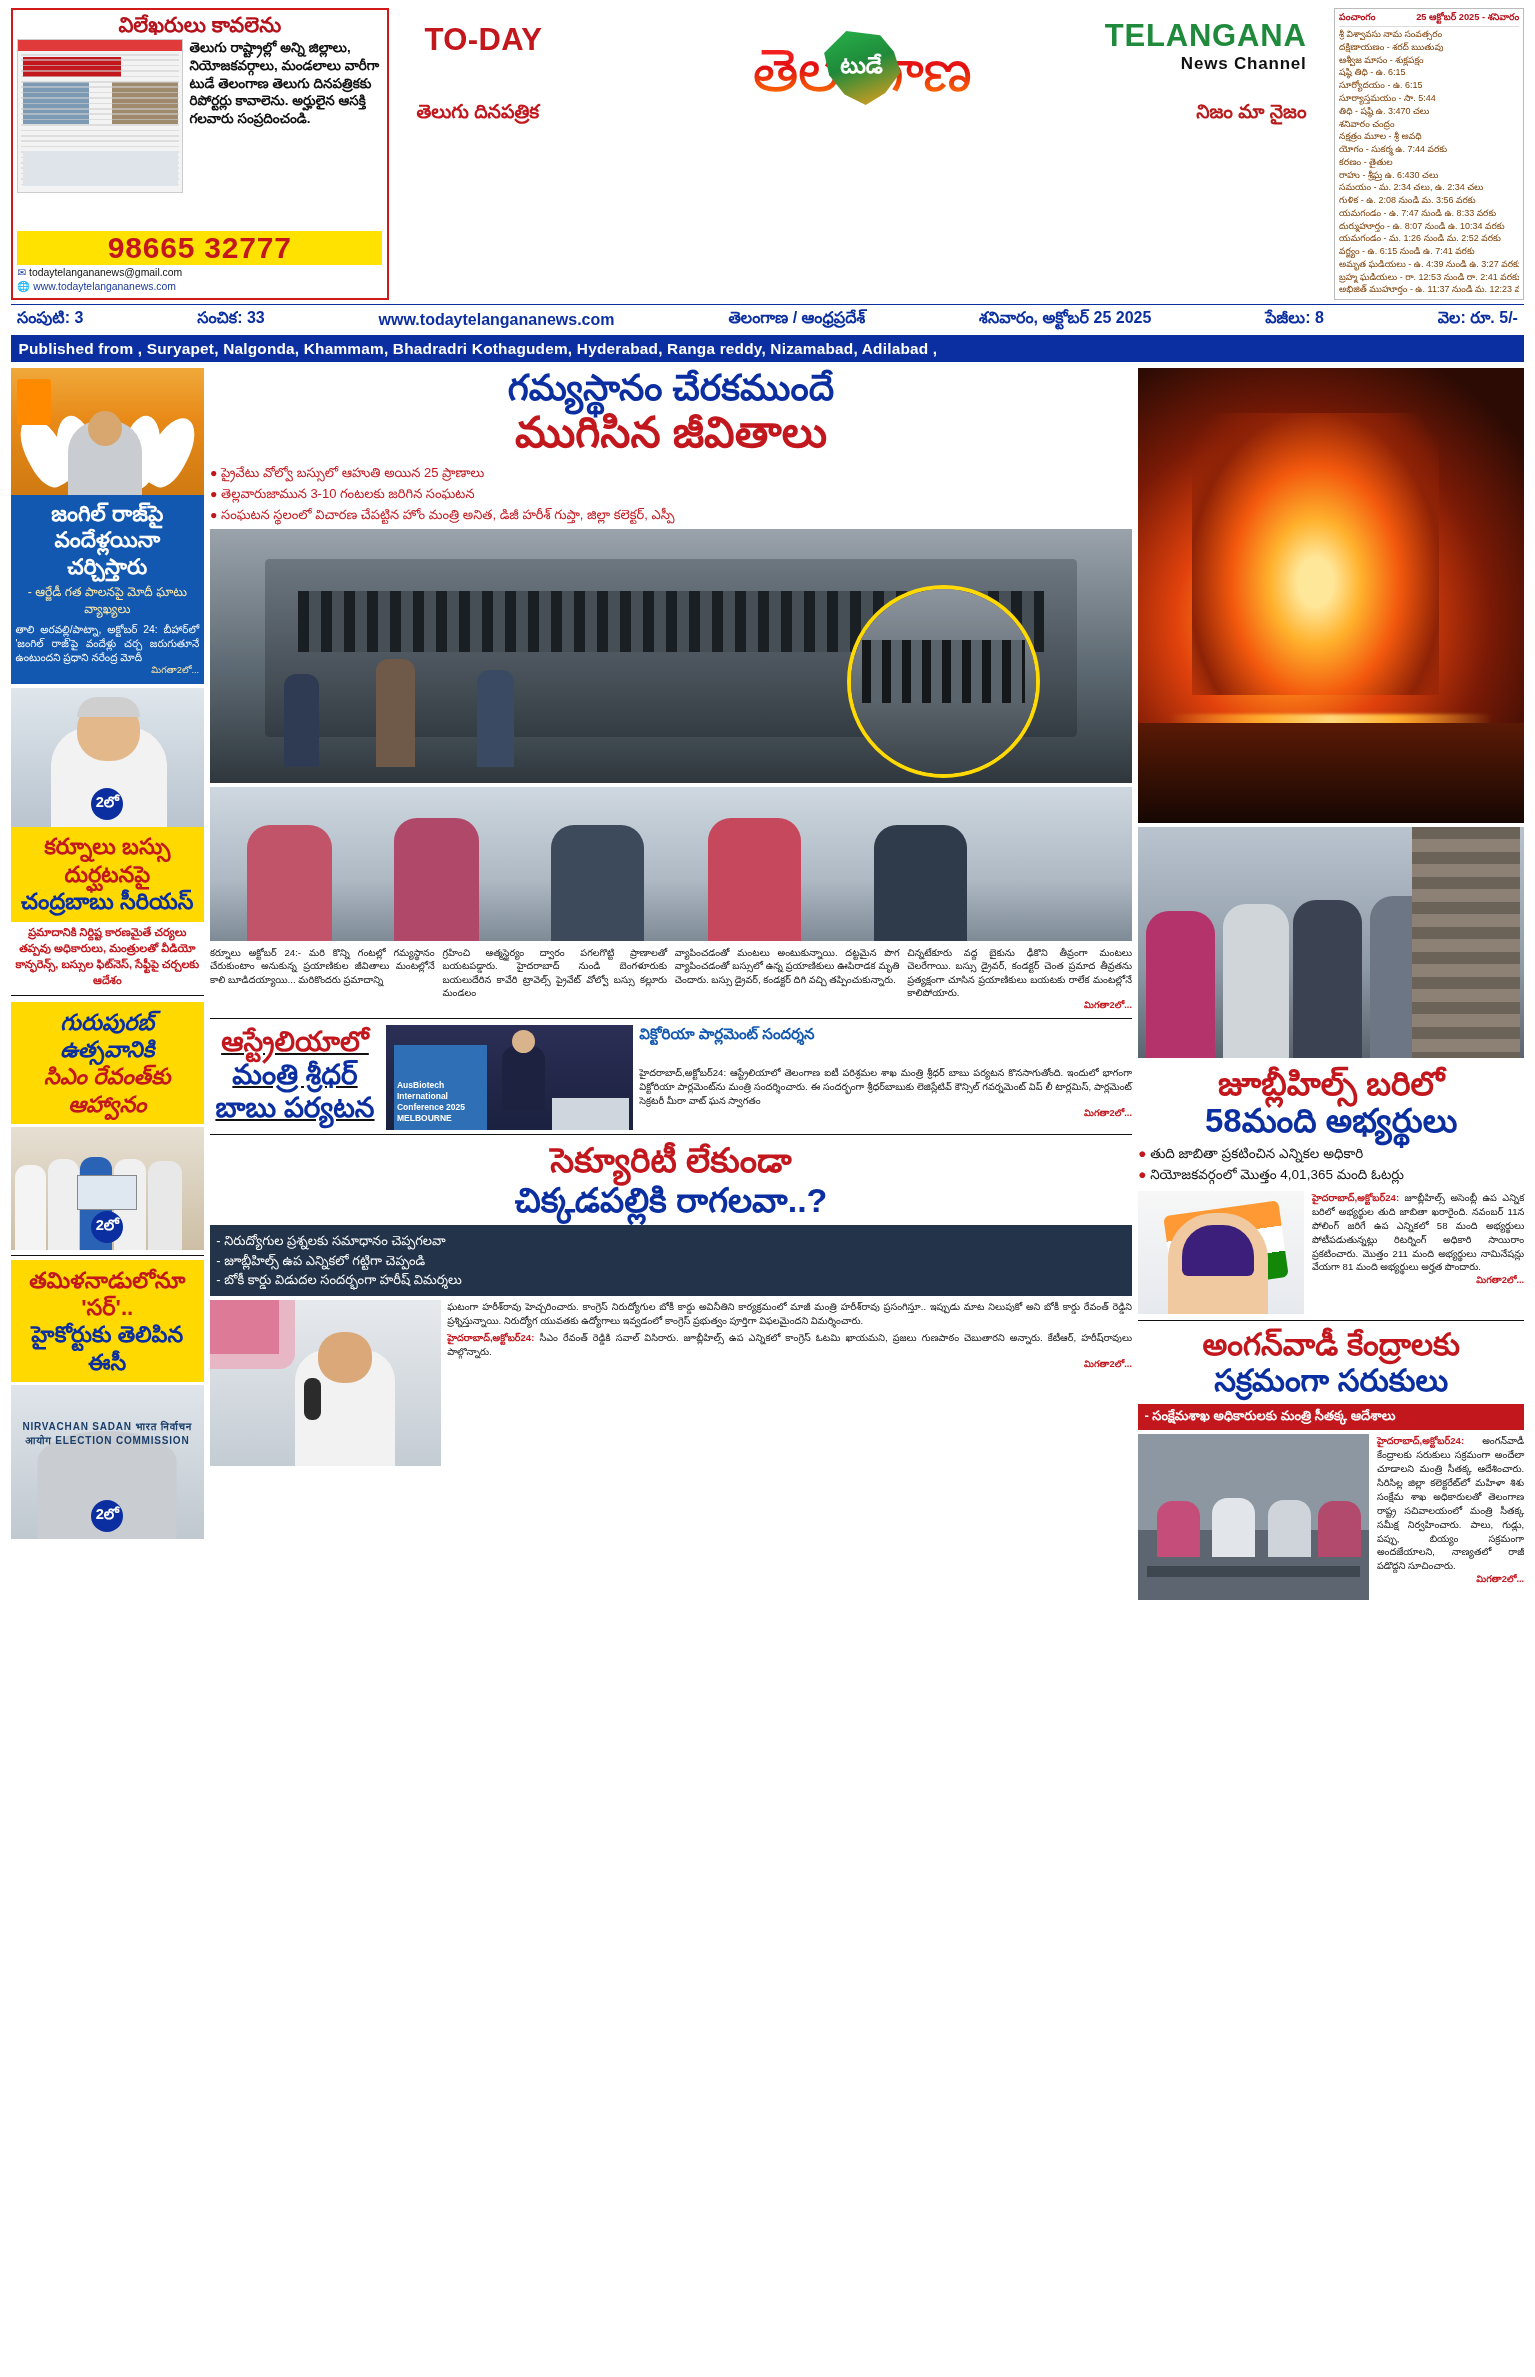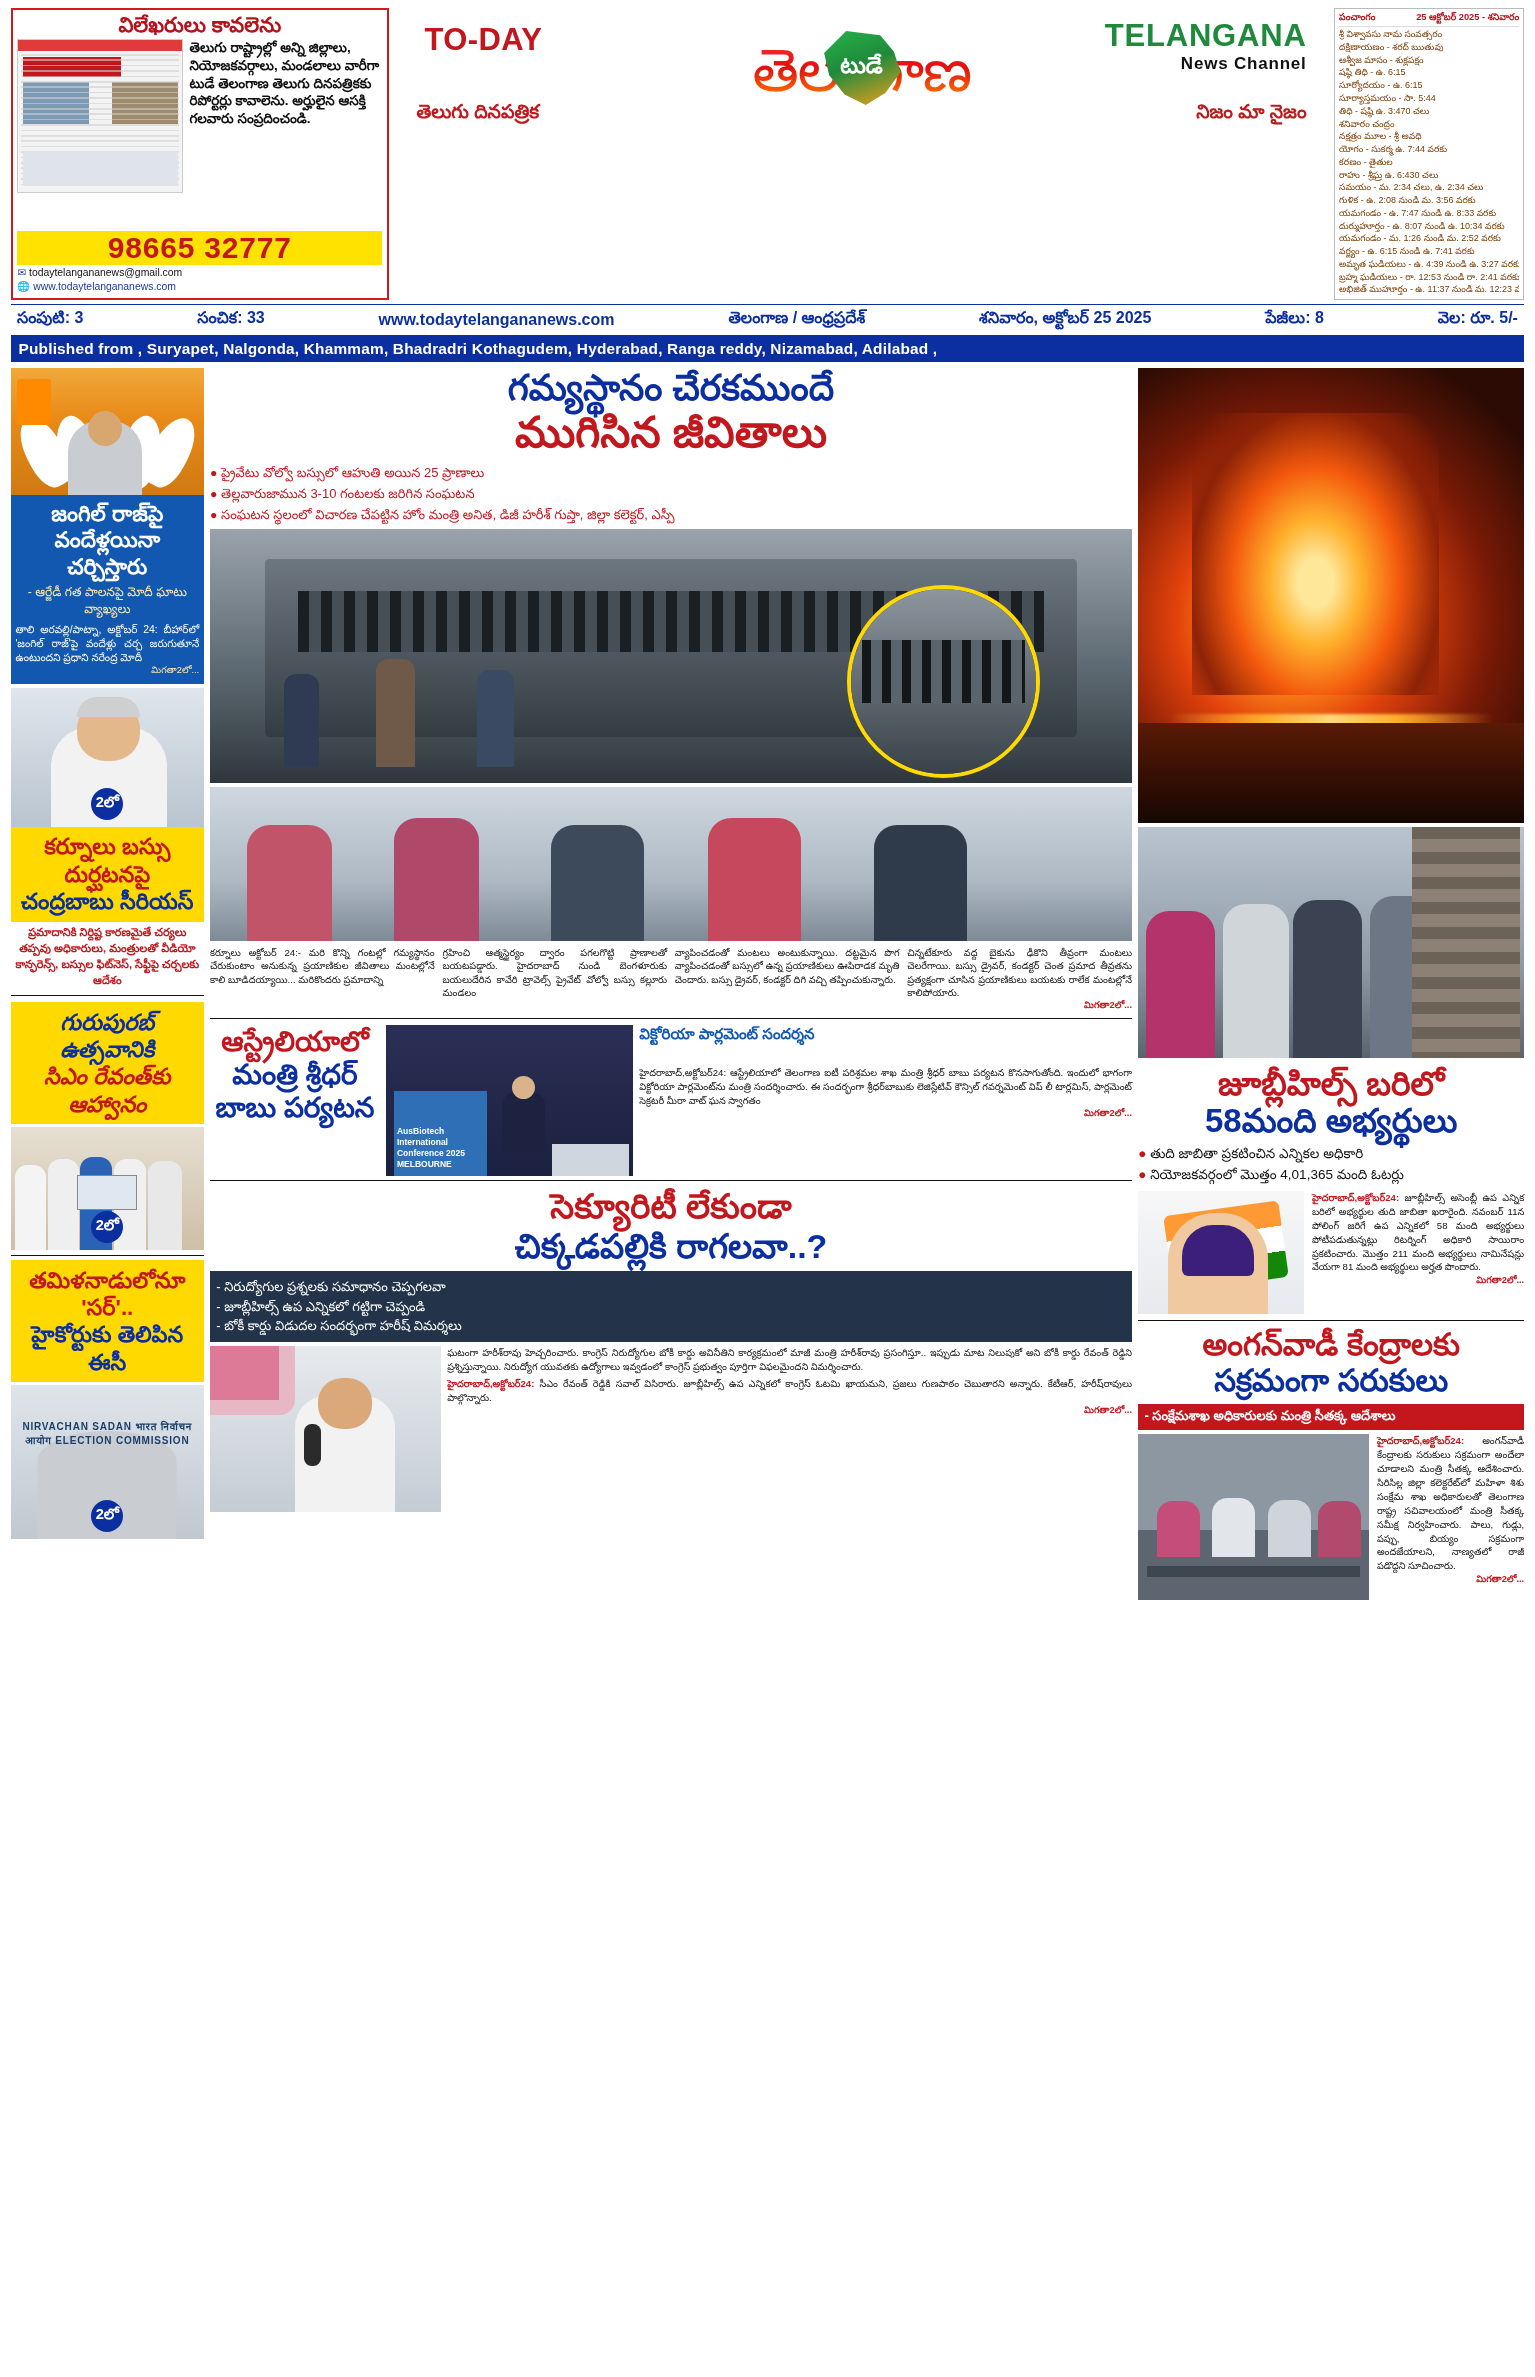--- a/index.html
+++ b/index.html
@@ -337,29 +337,29 @@
         <div>కర్నూలు అక్టోబర్ 24:- మరి కొన్ని గంటల్లో గమ్యస్థానం చేరుకుంటాం అనుకున్న ప్రయాణికుల జీవితాలు మంటల్లోనే కాలి బూడిదయ్యాయి... మరికొందరు ప్రమాదాన్ని</div>
         <div>గ్రహించి ఆత్మస్థైర్యం ద్వారం పగలగొట్టి ప్రాణాలతో బయటపడ్డారు. హైదరాబాద్ నుండి బెంగళూరుకు బయలుదేరిన కావేరి ట్రావెల్స్ ప్రైవేట్ వోల్వో బస్సు కల్లూరు మండలం</div>
         <div>వ్యాపించడంతో మంటలు అంటుకున్నాయి. దట్టమైన పొగ వ్యాపించడంతో బస్సులో ఉన్న ప్రయాణికులు ఊపిరాడక మృతి చెందారు. బస్సు డ్రైవర్, కండక్టర్ దిగి వచ్చి తప్పించుకున్నారు.</div>
         <div>చిన్నటేకూరు వద్ద బైకును ఢీకొని తీవ్రంగా మంటలు చెలరేగాయి. బస్సు డ్రైవర్, కండక్టర్ చెంత ప్రమాద తీవ్రతను ప్రత్యక్షంగా చూసిన ప్రయాణికులు బయటకు రాలేక మంటల్లోనే కాలిపోయారు.</div>
       </div>
       <div style="text-align:right;" class="contd">మిగతా2లో...</div>
 
       <div class="hairline"></div>
 
       <div class="two">
-        <div style="width:170px;">
+        <div style="width:170px;text-decoration:underline;">
           <div class="sec-head-2">
             <div>ఆస్ట్రేలియాలో</div>
             <div class="b">మంత్రి శ్రీధర్</div>
             <div class="b">బాబు పర్యటన</div>
           </div>
         </div>
         <div style="width:247px;">
-          <div class="photo p-conf" style="height:151px;">
+          <div class="photo p-conf" style="height:105px;">
             <div style="position:absolute;left:7.7px;bottom:0;width:93px;height:85px;background:#2e6fb5;"></div>
             <div style="position:absolute;left:10.8px;bottom:6.2px;right:auto;width:86px;color:#fff;font-size:8.5px;font-weight:bold;line-height:1.3;">AusBiotech International Conference 2025 MELBOURNE</div>
             <div style="position:absolute;left:116px;bottom:18.5px;width:43px;height:65px;background:#1c2240;border-radius:14px 14px 0 0;"></div>
             <div style="position:absolute;left:126px;bottom:77px;width:23px;height:23px;background:#d9b38c;border-radius:50%;"></div>
             <div style="position:absolute;right:4.6px;bottom:0;left:166px;height:32px;background:#cfd6de;"></div>
           </div>
         </div>
         <div style="flex:1;">
           <div class="vio-head">విక్టోరియా పార్లమెంట్ సందర్శన</div>
           <div class="small-col" style="margin-top:20px;">హైదరాబాద్,అక్టోబర్24: ఆస్ట్రేలియాలో తెలంగాణ ఐటీ పరిశ్రమల శాఖ మంత్రి శ్రీధర్ బాబు పర్యటన కొనసాగుతోంది. ఇందులో భాగంగా విక్టోరియా పార్లమెంట్‌ను మంత్రి సందర్శించారు. ఈ సందర్భంగా శ్రీధర్‌బాబుకు లెజిస్లేటివ్ కౌన్సిల్ గవర్నమెంట్ విప్ లీ టార్లమిస్, పార్లమెంట్ సెక్రటరీ మీరా వాట్ ఘన స్వాగతం</div>

